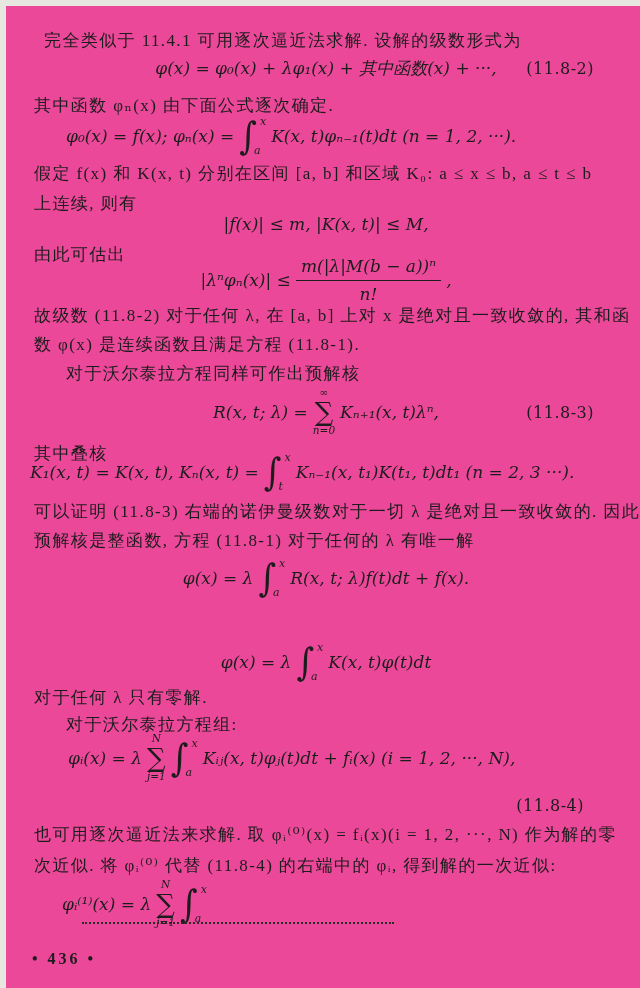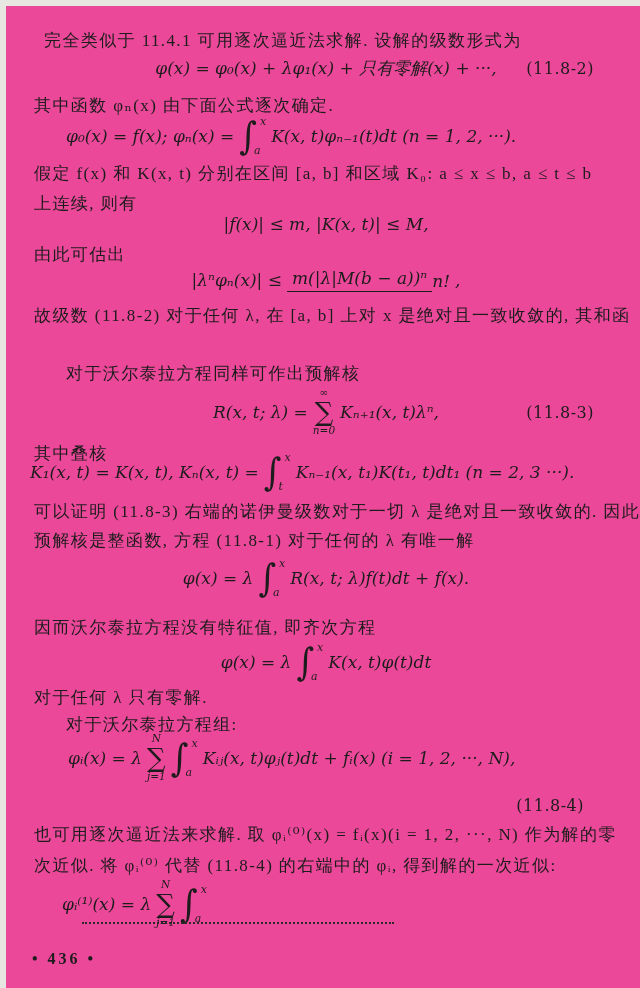--- a/index.html
+++ b/index.html
@@ -77,21 +77,21 @@
     display:inline-flex;
     flex-direction:column;
     align-items:center;
     line-height:1;
   }
   .sumgrp .slim { font-size:10.5px; font-style:italic; line-height:1.1; }
   .sumgrp .ssig { font-size:26px; font-style:normal; line-height:0.95; padding:1px 0; }
   
   .frac {
     display:inline-flex;
-    flex-direction:row;
+    flex-direction:column;
     align-items:center;
     line-height:1.2;
   }
   .frac .num { padding:0 5px 3px 5px; border-bottom:1.4px solid #1c1c1c; }
   .frac .den { padding-top:3px; }
   
   .dotline {
     position:absolute;
     border-top:2px dotted #2a2a2a;
     height:0;
@@ -116,21 +116,21 @@
 </head>
 <body>
 
 <div class="page">
 
   <div class="scan-edge"></div>
 
   <div class="t ind1" style="top:24px">完全类似于 11.4.1 可用逐次逼近法求解. 设解的级数形式为</div>
 
   <div class="f centered" style="top:50px;height:24px">
-    <span>φ(x) = φ₀(x) + λφ₁(x) + 只有零解(x) + ···,</span>
+    <span>φ(x) = φ₀(x) + λφ₁(x) + 其中函数(x) + ···,</span>
     <span class="flabel">(11.8-2)</span>
   </div>
 
   <div class="t" style="top:89px">其中函数 φₙ(x) 由下面公式逐次确定.</div>
 
   <div class="f" style="top:108px;left:60px;height:44px">
     <span>φ₀(x) = f(x);  φₙ(x) =</span>
     <span class="intgrp">
       <span class="bigint">∫</span>
       <span class="lims">
@@ -153,20 +153,21 @@
   <div class="f centered" style="top:248px;height:52px">
     <span>|λⁿφₙ(x)| ≤</span>
     <span class="frac">
       <span class="num">m(|λ|M(b − a))ⁿ</span>
       <span class="den">n!</span>
     </span>
     <span>,</span>
   </div>
 
   <div class="t" style="top:299px">故级数 (11.8-2) 对于任何 λ, 在 [a, b] 上对 x 是绝对且一致收敛的, 其和函</div>
+  <div class="t" style="top:328px">数 φ(x) 是连续函数且满足方程 (11.8-1).</div>
   <div class="t ind2" style="top:357px">对于沃尔泰拉方程同样可作出预解核</div>
 
   <div class="f centered" style="top:380px;height:52px">
     <span>R(x, t; λ) =</span>
     <span class="sumgrp">
       <span class="slim">∞</span>
       <span class="ssig">∑</span>
       <span class="slim">n=0</span>
     </span>
     <span>Kₙ₊₁(x, t)λⁿ,</span>
@@ -195,21 +196,20 @@
     <span class="intgrp">
       <span class="bigint">∫</span>
       <span class="lims">
         <span class="ltop">x</span>
         <span class="lbot">a</span>
       </span>
     </span>
     <span>R(x, t; λ)f(t)dt + f(x).</span>
   </div>
 
-  <div class="t" style="top:611px">因而沃尔泰拉方程没有特征值, 即齐次方程</div>
 
   <div class="f centered" style="top:632px;height:48px">
     <span>φ(x) = λ</span>
     <span class="intgrp">
       <span class="bigint">∫</span>
       <span class="lims">
         <span class="ltop">x</span>
         <span class="lbot">a</span>
       </span>
     </span>

